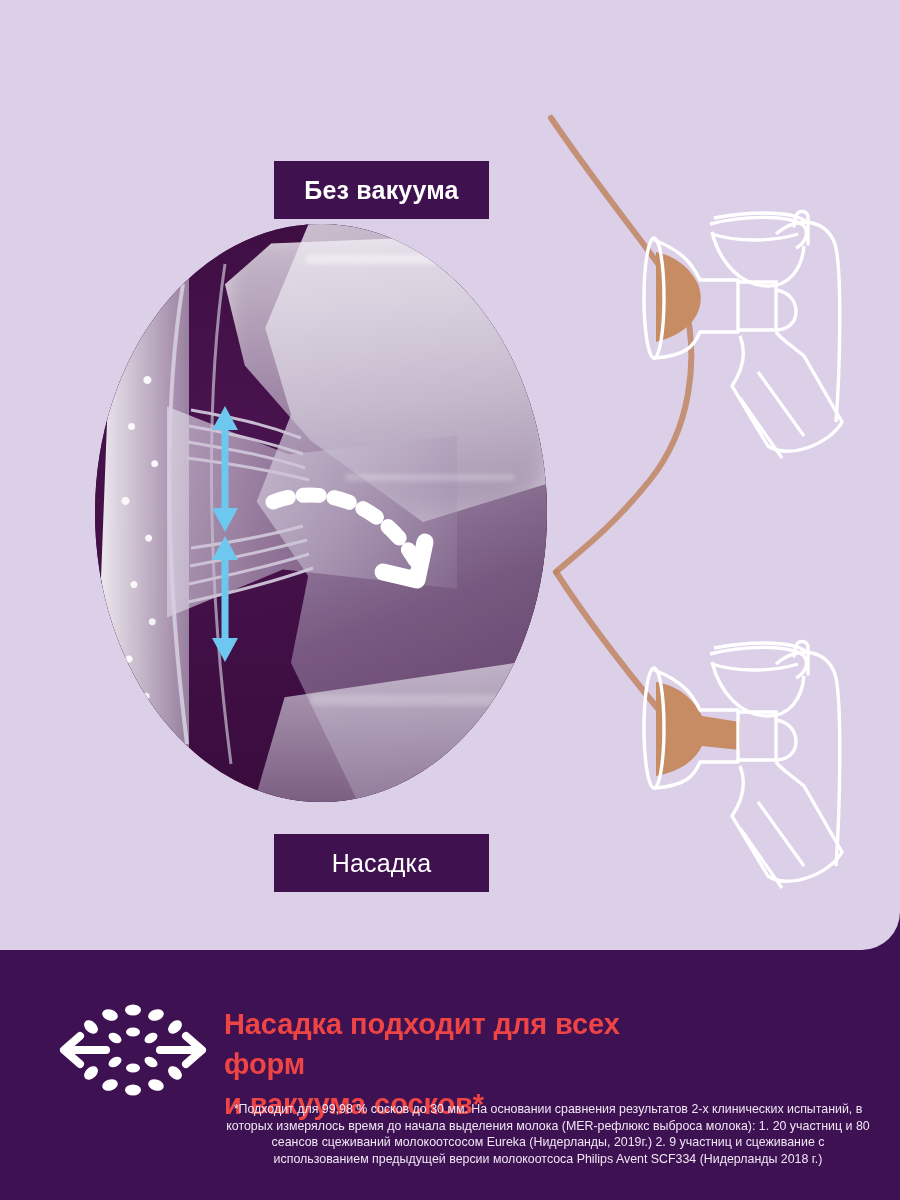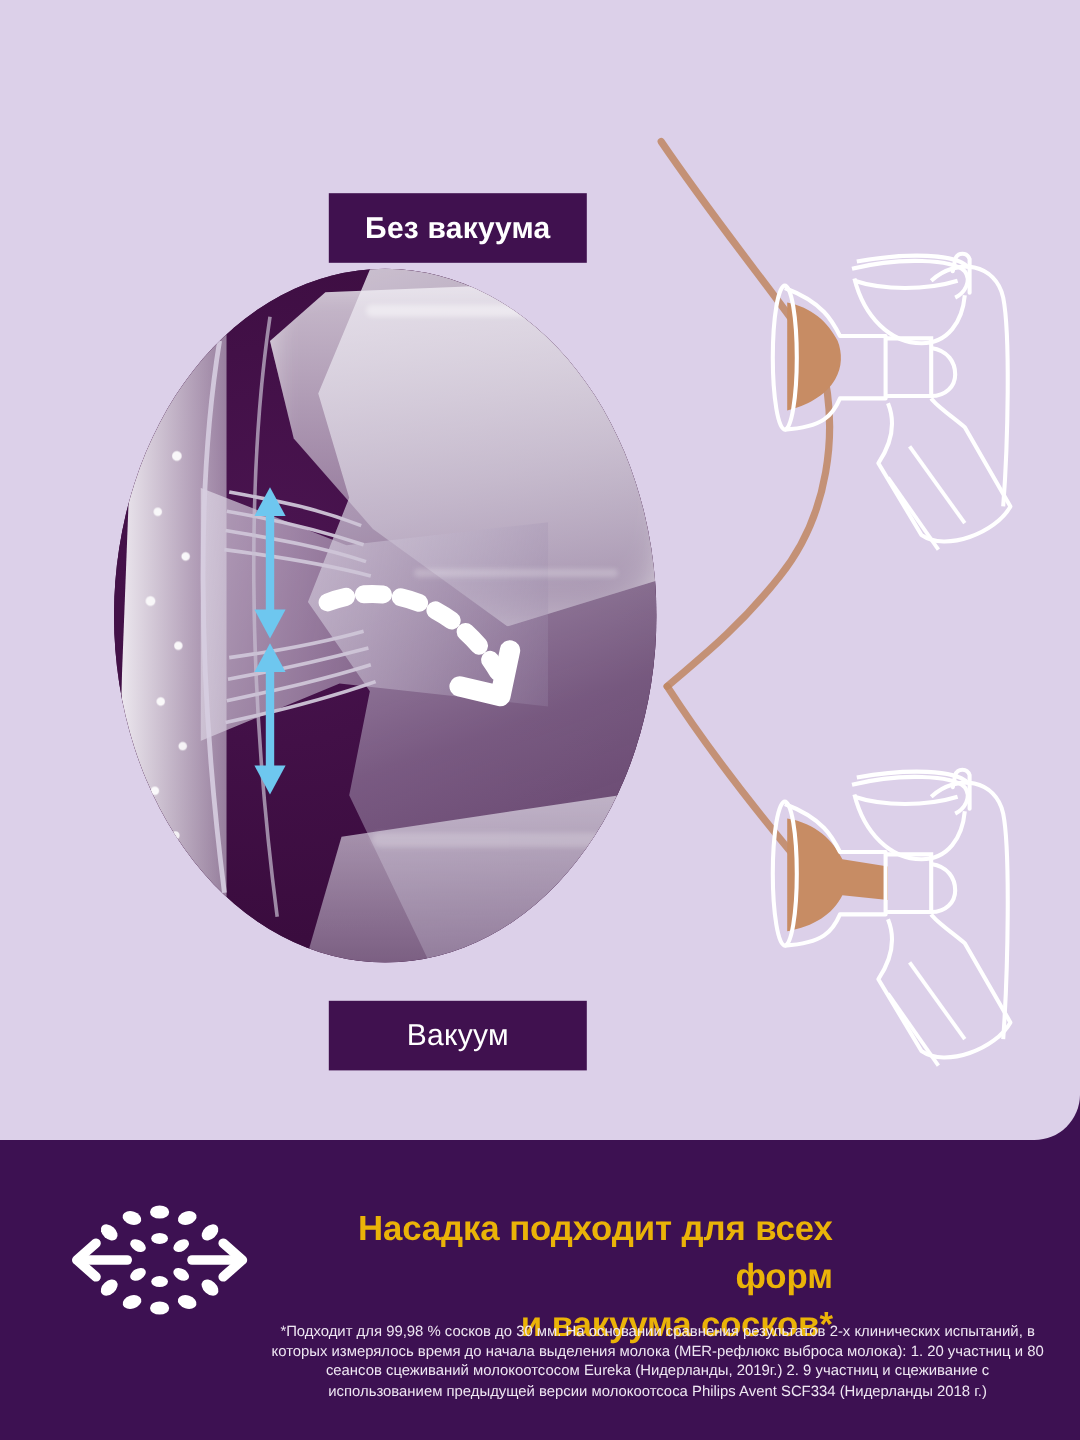--- a/index.html
+++ b/index.html
@@ -207,26 +207,25 @@
     left: 58px;
     top: 990px;
     width: 150px;
     height: 120px;
   }
   .banner-heading {
     position: absolute;
     left: 224px;
     top: 1004px;
     width: 470px;
-    color: #eab308;
+    color: #ef4444;
     font-size: 29px;
     font-weight: 700;
     line-height: 1.38;
     letter-spacing: -.1px;
-    text-align: right;
   }
   .banner-note {
     position: absolute;
     left: 224px;
     top: 1101px;
     width: 648px;
     color: #efe7f3;
     font-size: 12.4px;
     line-height: 1.33;
     font-weight: 400;
@@ -346,21 +345,21 @@
       <path d="M150 176 C 158 196, 150 214, 142 226 L 178 286 C 198 300, 240 284, 252 262
                L 214 196 C 202 186, 190 178, 186 172" fill="none" stroke="#ffffff" stroke-width="3.4" stroke-linejoin="round"></path>
       <path d="M150 238 L 192 298" fill="none" stroke="#ffffff" stroke-width="3.2"></path>
       <path d="M168 212 L 214 276" fill="none" stroke="#ffffff" stroke-width="3.2"></path>
     </svg>
 
     <div class="chip chip-top">
       <span>Без вакуума</span>
     </div>
     <div class="chip chip-bottom">
-      <span>Вакуум</span>
+      <span>Насадка</span>
     </div>
   </div>
 
   <div class="banner"></div>
 
   <svg class="banner-icon" viewBox="0 0 150 120">
 
     <g fill="#ffffff">
 
       <ellipse cx="75" cy="20" rx="8" ry="5.5" transform="rotate(0 75 20)"></ellipse>

